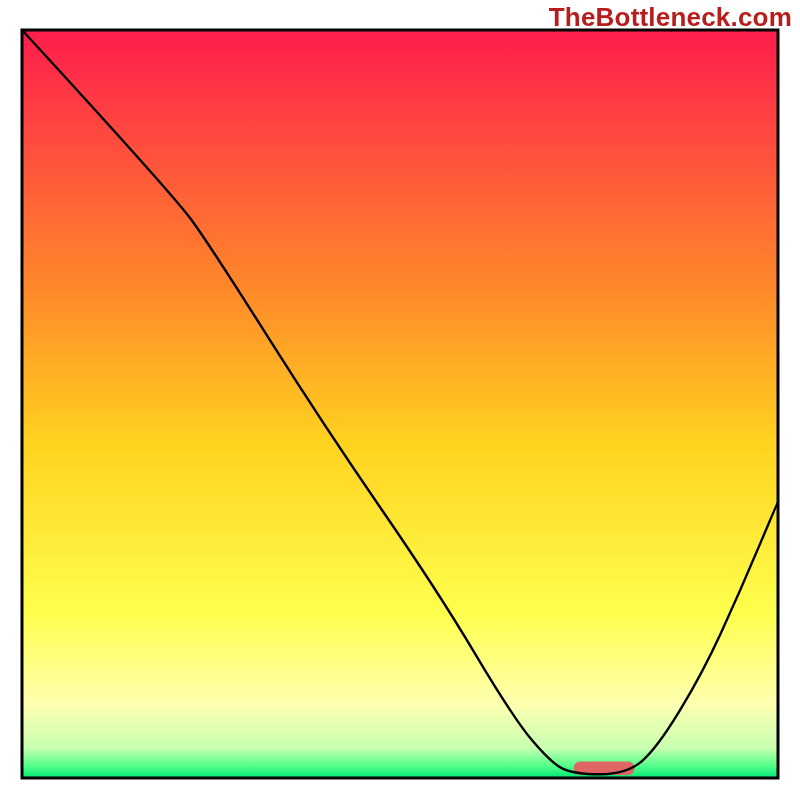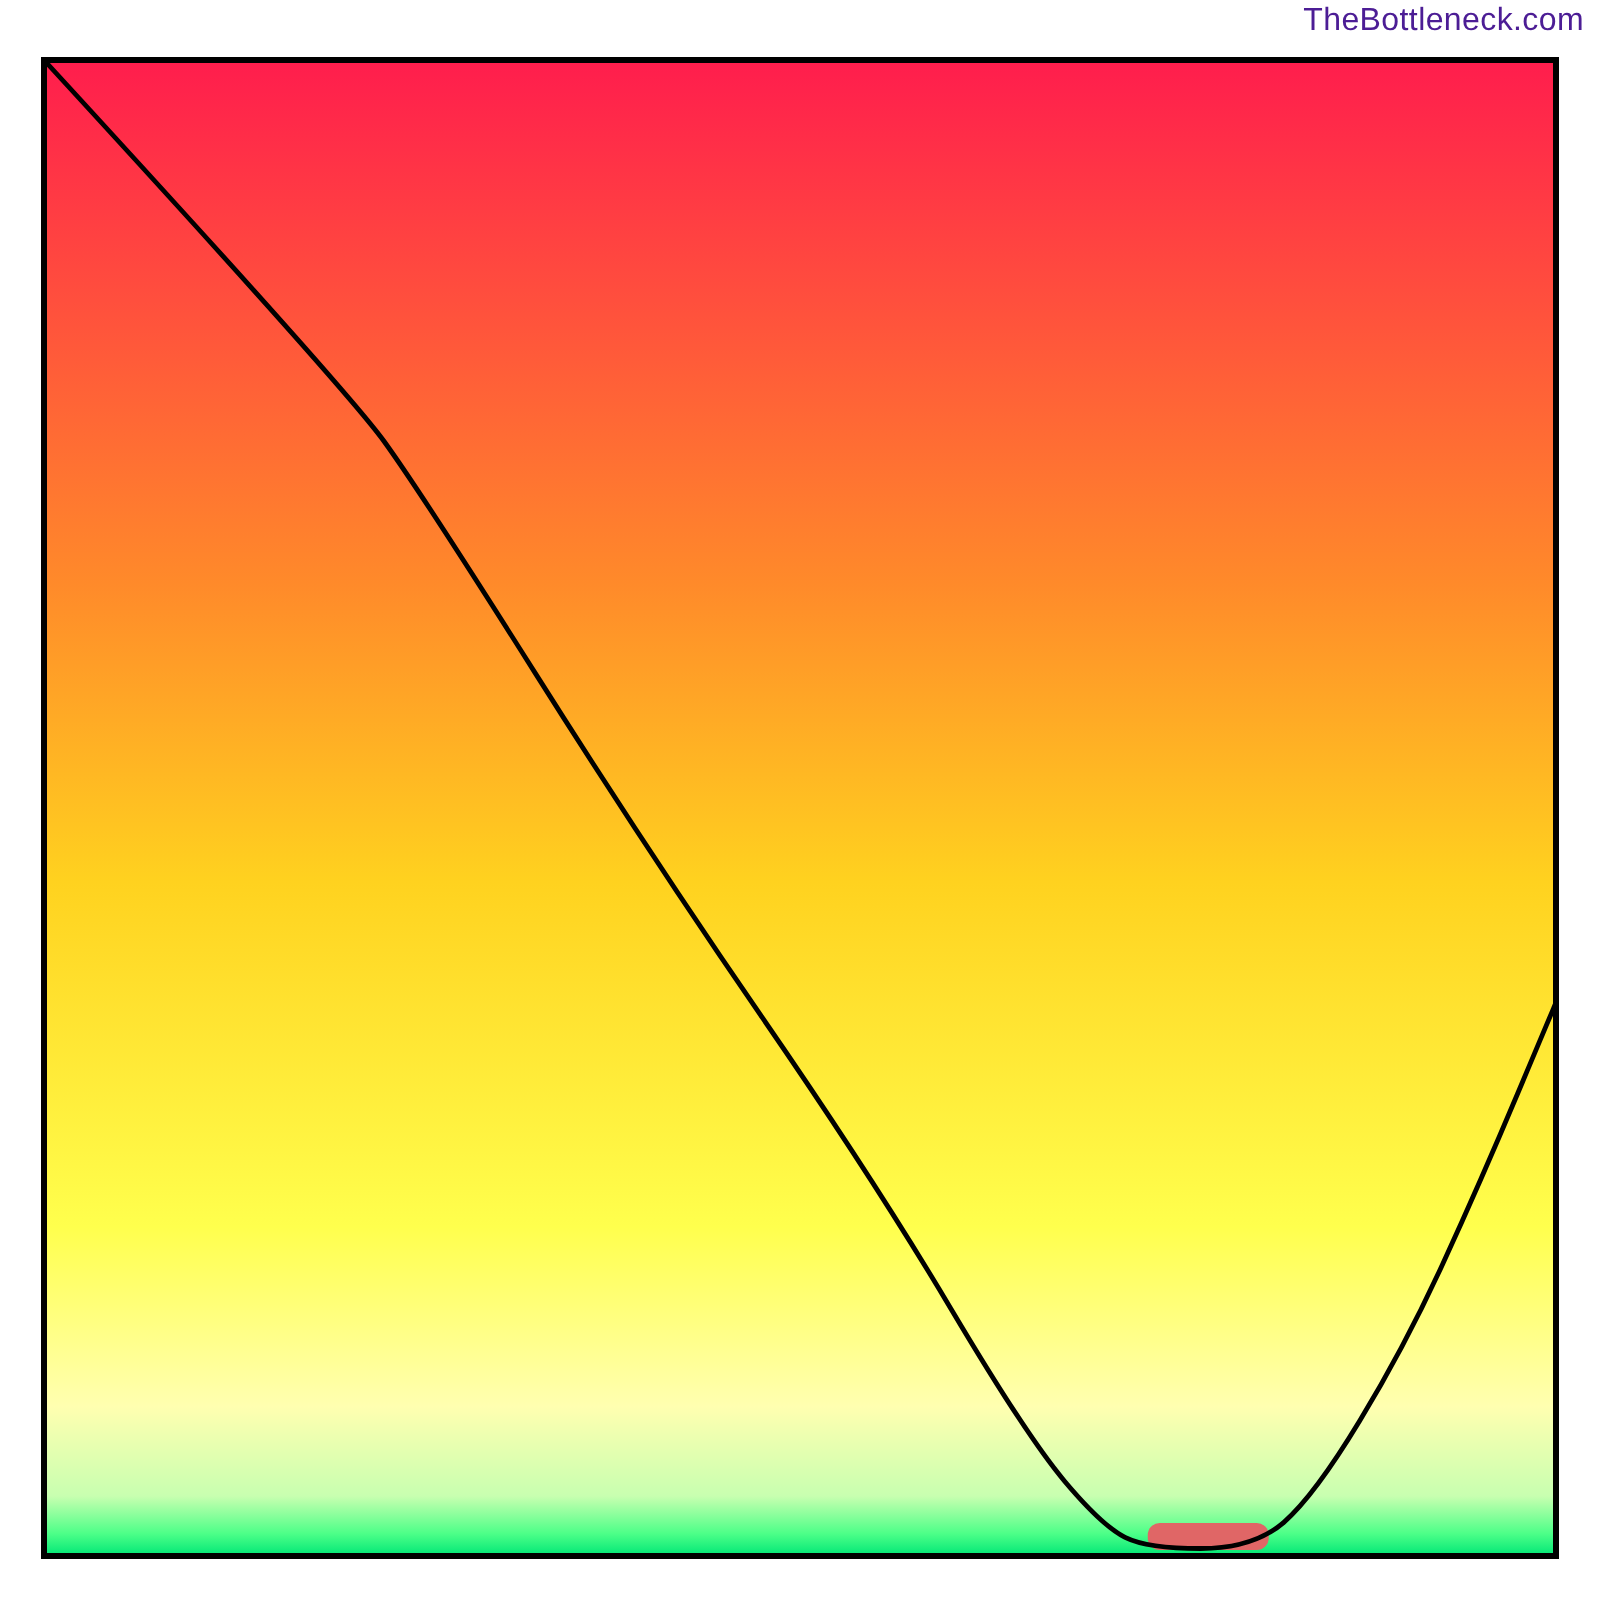--- a/index.html
+++ b/index.html
@@ -13,23 +13,23 @@
   }
   .container {
     position: relative;
     width: 800px;
     height: 800px;
   }
   .watermark {
     position: absolute;
     top: 2px;
     right: 8px;
-    font-size: 16px;
-    font-weight: 400;
-    color: #4c1d95;
+    font-size: 26px;
+    font-weight: 700;
+    color: #b91c1c;
     letter-spacing: 0.2px;
     z-index: 10;
   }
   svg.plot {
     position: absolute;
     top: 0;
     left: 0;
   }
   
 </style>

